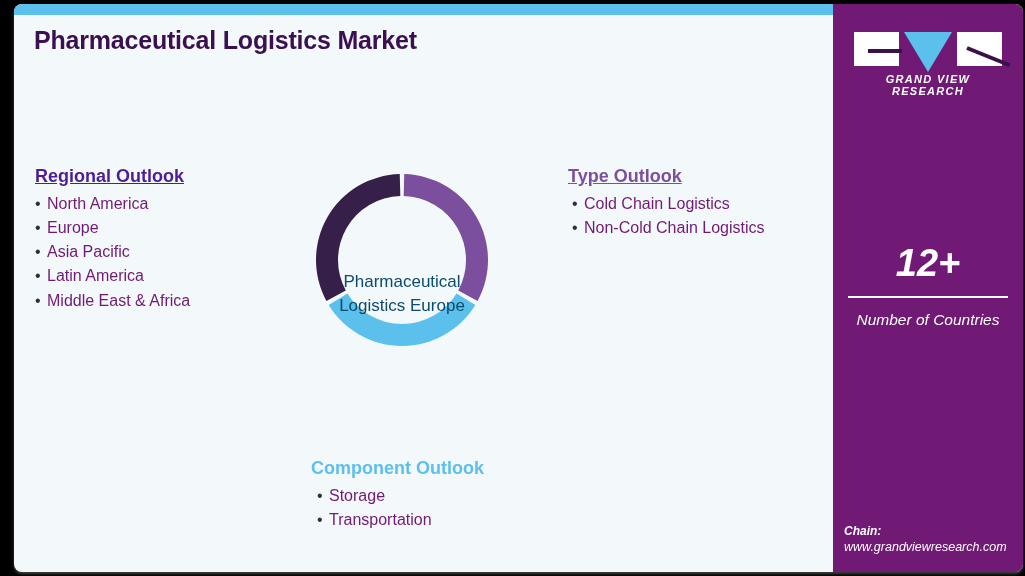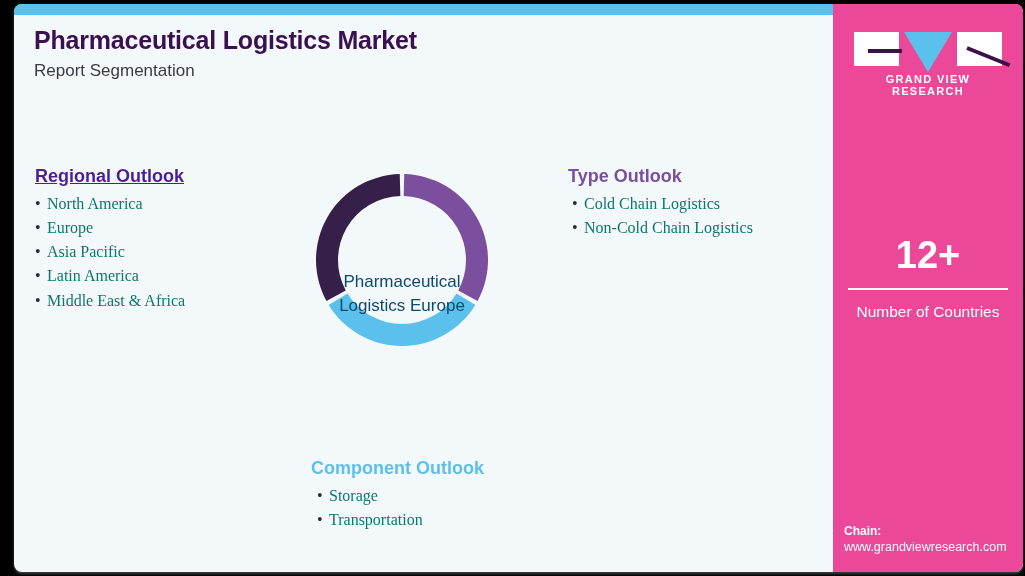--- a/index.html
+++ b/index.html
@@ -66,43 +66,42 @@
     margin: 0 0 4px 0;
     line-height: 1.25;
   }
   .outlook-list {
     list-style: none;
     margin: 0;
     padding: 0;
   }
   .outlook-list li {
     font-size: 16px;
-    color: #0f766e;
+    color: #701a75;
     line-height: 1.52;
     white-space: nowrap;
-    font-family: Liberation Serif, serif;
   }
   .outlook-list li::before {
     content: "\2022";
     display: inline-block;
     width: 12px;
     color: #2E2E38;
   }
   #regional-outlook {
     position: absolute;
     left: 21px;
     top: 161px;
   }
   #regional-outlook .outlook-heading { color: #4c1d95; text-decoration: underline; }
   #type-outlook {
     position: absolute;
     left: 554px;
     top: 161px;
   }
-  #type-outlook .outlook-heading { color: #7B4F9D; }
+  #type-outlook .outlook-heading { color: #7B4F9D; text-decoration: underline; }
   #type-outlook .outlook-list { padding-left: 4px; }
   #component-outlook {
     position: absolute;
     left: 297px;
     top: 453px;
   }
   #component-outlook .outlook-heading { color: #5BC0EC; }
   #component-outlook .outlook-list { padding-left: 6px; }
   
   #donut-chart {
@@ -123,21 +122,22 @@
     line-height: 1.42;
     pointer-events: none;
   }
   
   .side-panel {
     position: absolute;
     left: 819px;
     top: 0;
     width: 190px;
     height: 568px;
-    background: #ec4899;
+    background: #701a75;
+    font-style: italic;
   }
   .logo-block {
     position: absolute;
     left: 50%;
     transform: translateX(-50%);
     top: 28px;
     width: 148px;
   }
   .logo-marks {
     display: flex;
@@ -192,21 +192,21 @@
     left: 0;
     top: 232px;
     width: 190px;
     text-align: center;
   }
   .stat-value {
     font-size: 38px;
     font-weight: bold;
     color: #FFFFFF;
     line-height: 1;
-    margin: 0;
+    margin: 8px;
   }
   .stat-divider {
     width: 160px;
     height: 2px;
     background: #FFFFFF;
     margin: 14px auto 9px auto;
   }
   .stat-label {
     font-size: 15.5px;
     color: #FFFFFF;
@@ -234,21 +234,20 @@
 </head>
 <body>
 
 <div id="infographic">
   <div class="card">
 
     <div class="top-accent-bar"></div>
 
     <div class="header">
       <h1 class="main-title">Pharmaceutical Logistics Market</h1>
-      <p class="subtitle">Report Segmentation</p>
     </div>
 
     <div id="regional-outlook">
       <div class="outlook-heading">Regional Outlook</div>
       <ul class="outlook-list">
         <li>North America</li>
         <li>Europe</li>
         <li>Asia Pacific</li>
         <li>Latin America</li>
         <li>Middle East &amp; Africa</li>

